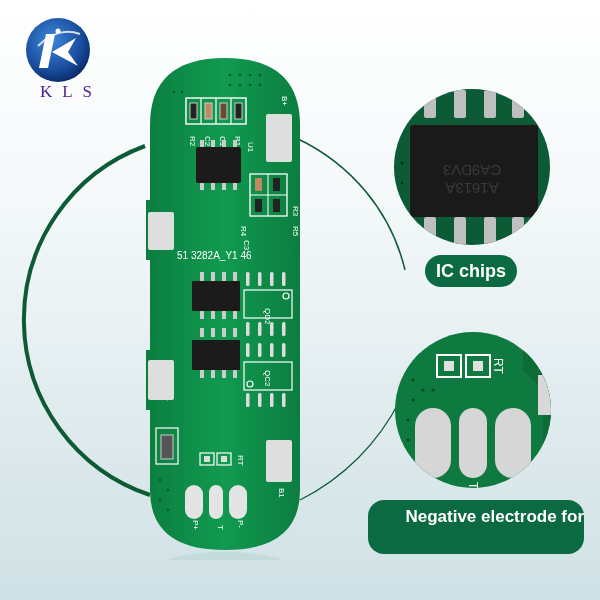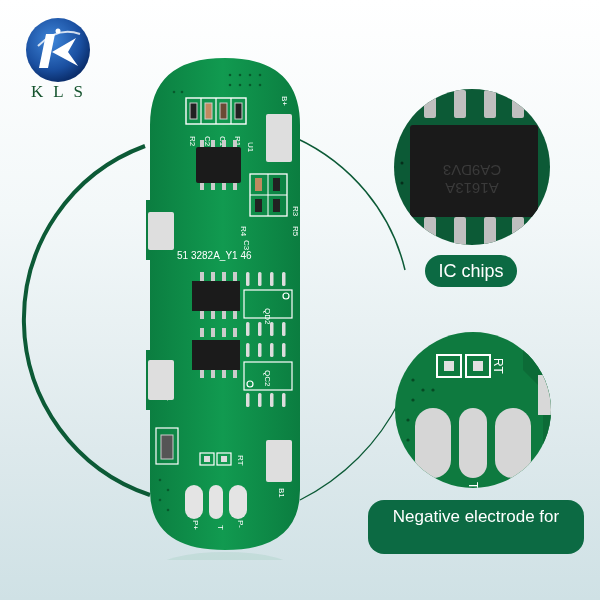--- a/index.html
+++ b/index.html
@@ -1,25 +1,25 @@
 <!DOCTYPE html>
 <html><head>
 <meta charset="utf-8">
 <style>
   html,body{margin:0;padding:0;}
   body{width:600px;height:600px;overflow:hidden;position:relative;
     background:linear-gradient(180deg,#ffffff 0%,#f3f8f9 35%,#dde9ec 75%,#cfe1e5 100%);
     font-family:"Liberation Sans",sans-serif;}
   .abs{position:absolute;}
   #brand{left:18px;top:10px;width:80px;height:95px;}
-  #brand-text{left:22px;top:82px;width:80px;text-align:center;font-family:"Liberation Serif",serif;font-size:17px;letter-spacing:10px;color:#14532d;}
+  #brand-text{left:22px;top:82px;width:80px;text-align:right;font-family:"Liberation Serif",serif;font-size:17px;letter-spacing:10px;color:#4c1d95;}
   svg{display:block;}
-  .pill{position:absolute;background:#0c6a43;color:#fff;text-align:center;border-radius:18px;}
+  .pill{position:absolute;background:#0c6a43;color:#fff;text-align:center;border-radius:18px;font-weight:bold;}
   #pill-ic{left:425px;top:255px;width:92px;height:32px;line-height:32px;font-size:18px;border-radius:16px;}
-  #pill-neg{left:368px;top:500px;width:216px;height:54px;border-radius:16px;font-size:17px;line-height:21px;padding-top:6px;box-sizing:border-box;}
+  #pill-neg{left:368px;top:500px;width:216px;height:54px;border-radius:16px;font-size:17px;line-height:21px;padding-top:6px;box-sizing:border-box;text-align:right;}
 </style>
 </head>
 <body>
 
 <svg class="abs" style="left:0;top:0;" width="600" height="600">
   <path d="M 145 146 A 185 185 0 0 0 150 495" fill="none" stroke="#0c5a36" stroke-width="4"></path>
   <path d="M 296 138 A 200 195 0 0 1 405 270" fill="none" stroke="#0c5a36" stroke-width="1.5"></path>
   <path d="M 300 500 A 230 220 0 0 0 400 400" fill="none" stroke="#0c5a36" stroke-width="1.2"></path>
 </svg>
 

